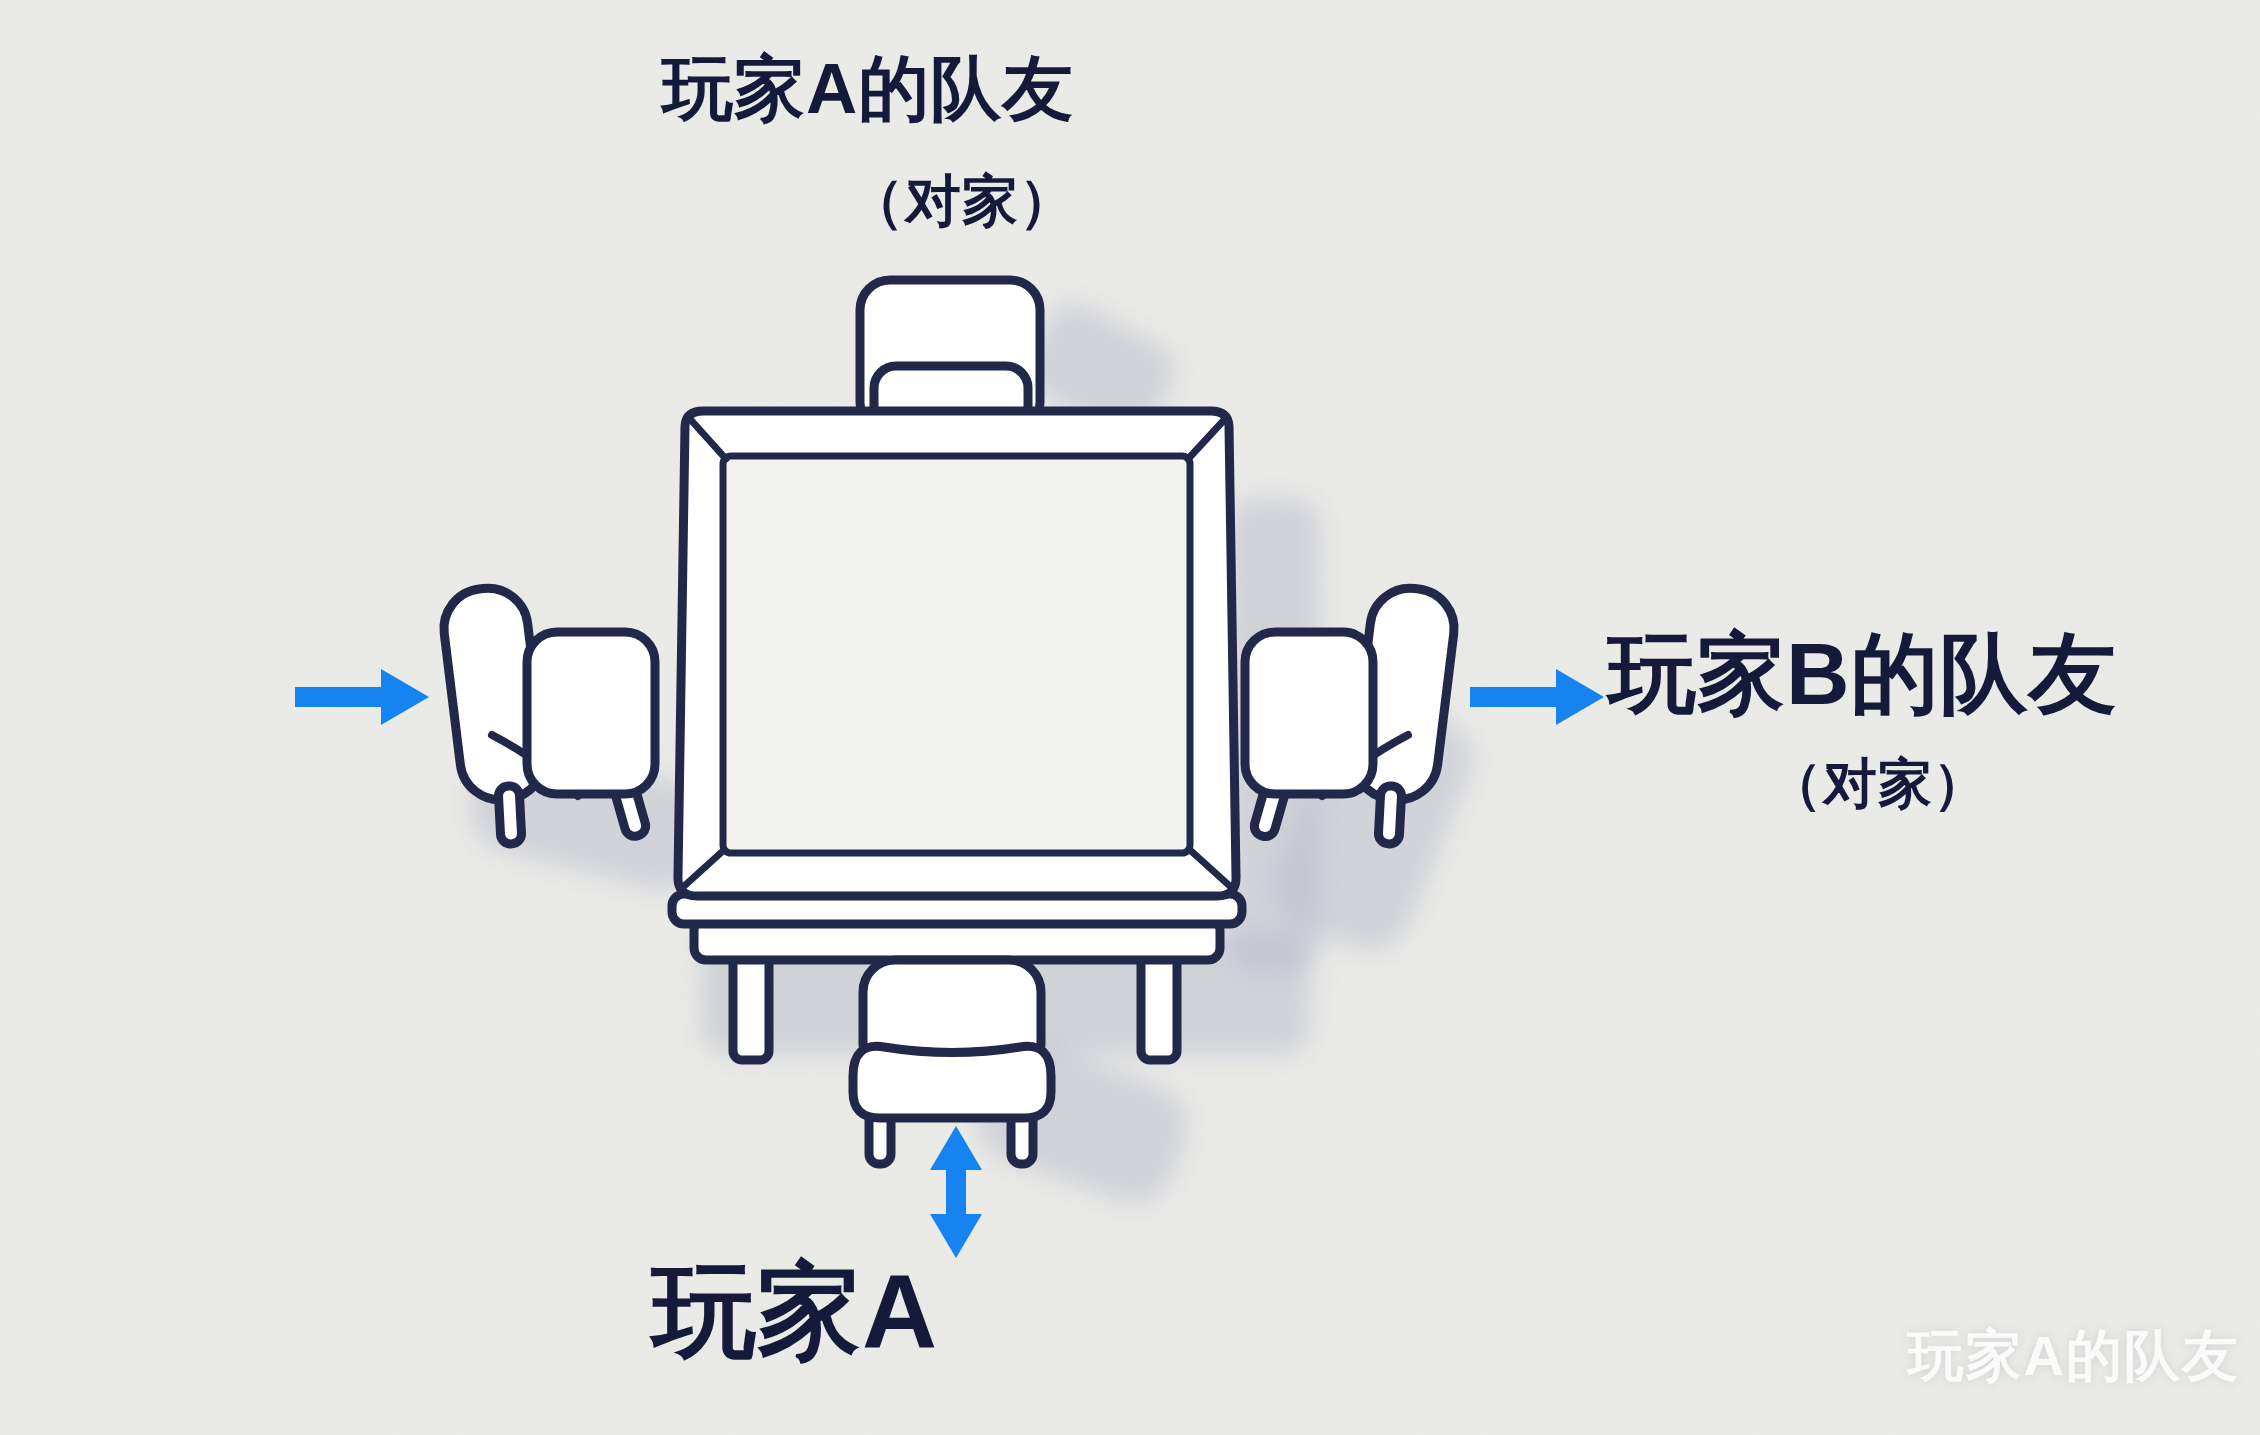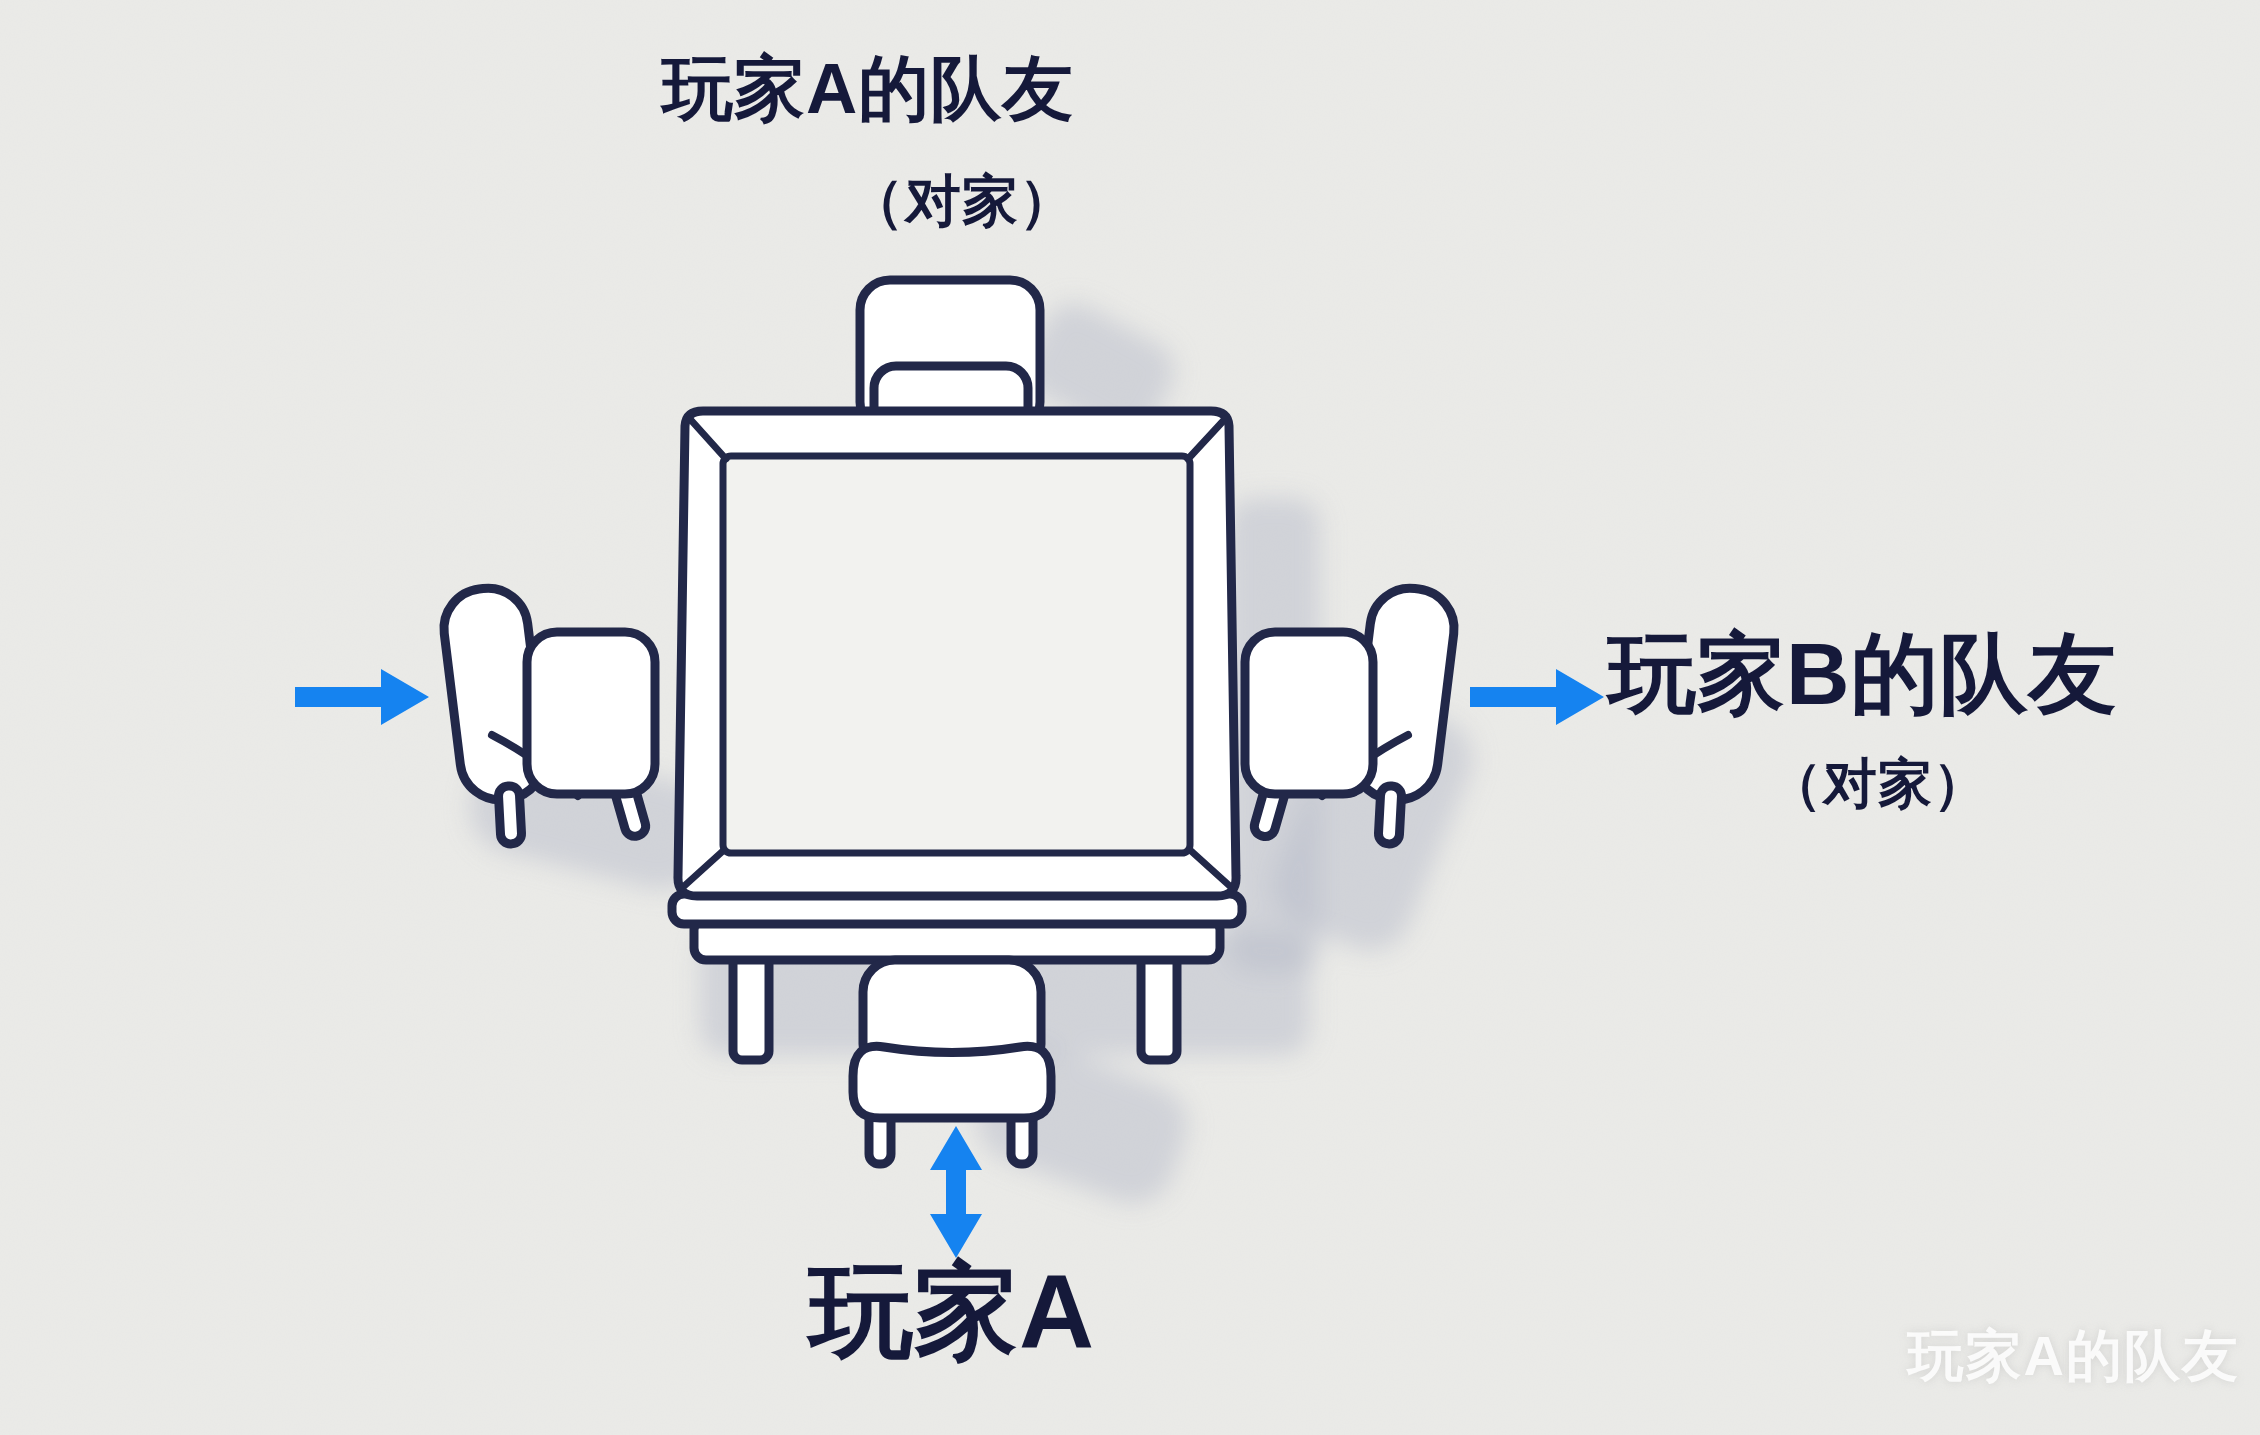--- a/index.html
+++ b/index.html
@@ -26,21 +26,21 @@
   .curve{fill:none;stroke:var(--ink-navy);stroke-width:8;stroke-linecap:round;}
   .label{
     position:absolute;color:var(--text-navy);font-weight:800;
     line-height:1.1;white-space:nowrap;letter-spacing:1px;
   }
   .top-title{left:662px;top:50px;width:600px;font-size:71px;}
   .top-sub{left:662px;top:170px;width:600px;text-align:center;font-size:56px;}
   .left-title{left:14px;top:648px;font-size:90px;}
   .right-title{left:1608px;top:626px;font-size:88px;}
   .right-sub{left:1628px;top:754px;width:500px;text-align:center;font-size:54px;}
-  .bottom-title{left:652px;top:1254px;width:600px;text-align:center;font-size:104px;}
+  .bottom-title{left:652px;top:1254px;width:600px;font-size:104px;}
   .arrow{position:absolute;display:block;}
   .arrow polygon{fill:var(--arrow-blue);}
   .arrow-left{left:295px;top:666px;}
   .arrow-right{left:1470px;top:666px;}
   .arrow-updown{left:929px;top:1126px;}
   .watermark{
     position:absolute;right:20px;bottom:40px;
     font-size:56px;font-weight:800;letter-spacing:2px;
     color:rgba(255,255,255,0.85);
     text-shadow:0 0 8px rgba(170,170,170,0.35);

